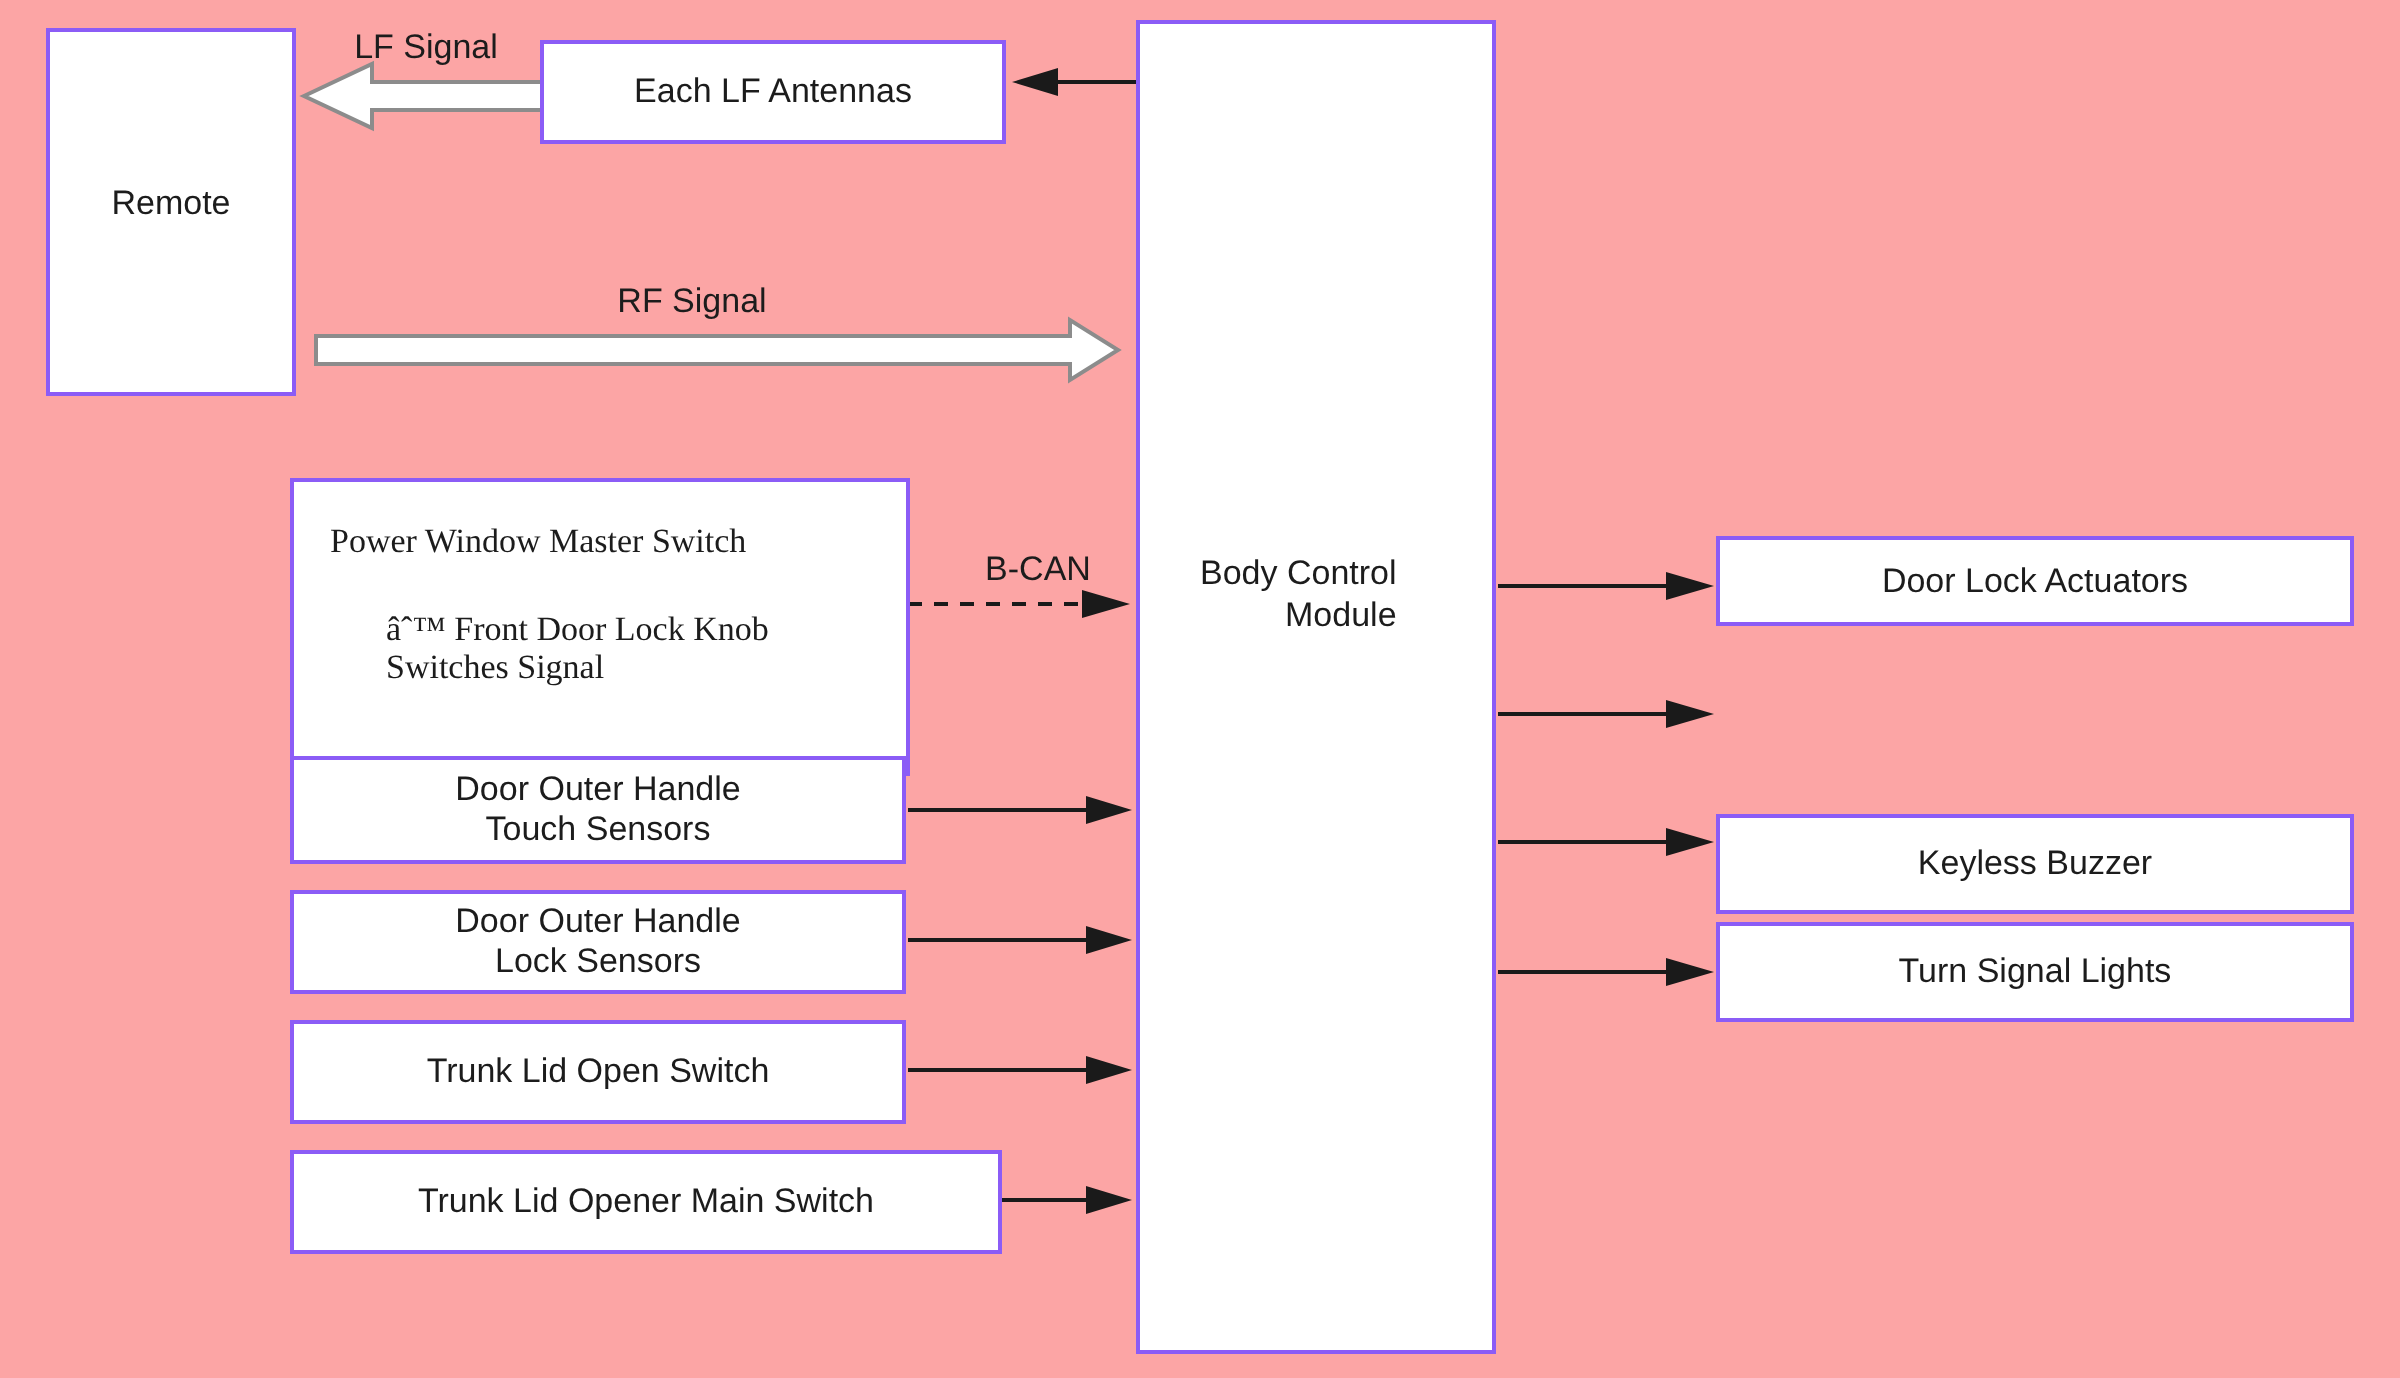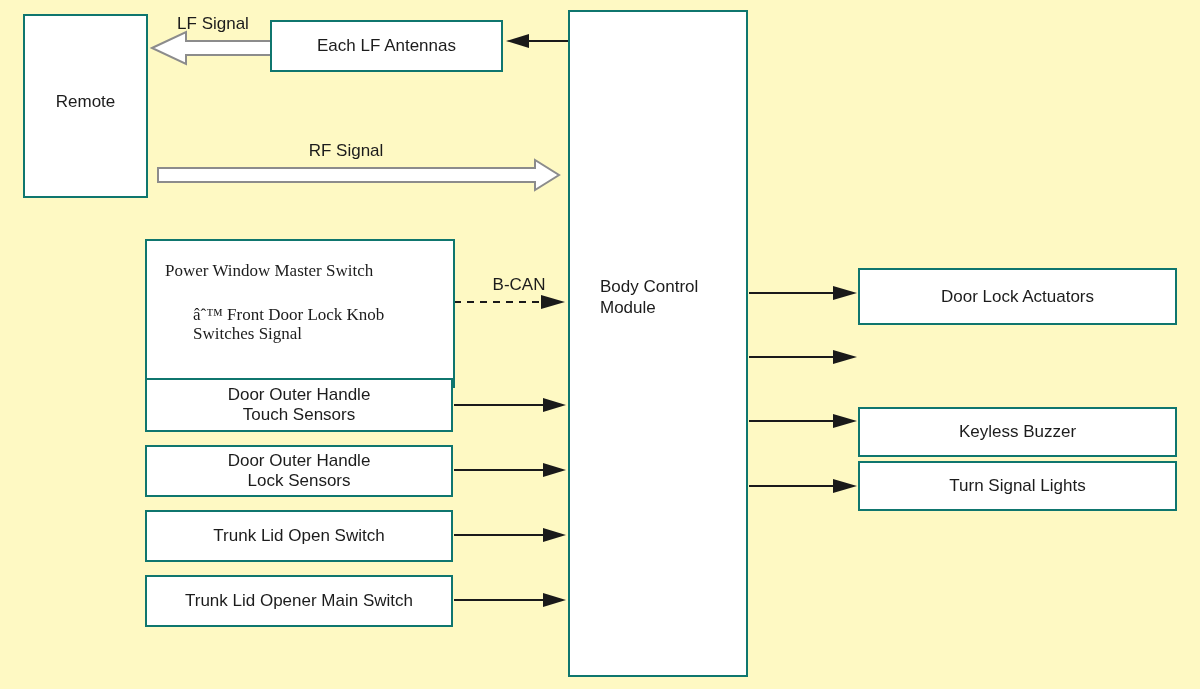--- a/index.html
+++ b/index.html
@@ -5,54 +5,54 @@
   * { margin: 0; padding: 0; box-sizing: border-box; }
   html, body { background: #ffffff; }
   body {
     width: 1200px; height: 689px;
     font-family: "Liberation Sans", sans-serif;
     color: #1c1c1c;
   }
   .canvas {
     position: relative;
     width: 1200px; height: 689px;
-    background: #fef9c3;
+    background: #fca5a5;
     overflow: hidden;
   }
   .arrow-layer {
     position: absolute; left: 0; top: 0;
     width: 1200px; height: 689px;
   }
   .box {
     position: absolute;
     background: #ffffff;
-    border: 2px solid #0f766e;
+    border: 2px solid #8b5cf6;
     display: flex;
     flex-direction: column;
     align-items: center;
     justify-content: center;
     font-size: 17px;
     line-height: 20px;
     text-align: center;
   }
   .box-remote { left: 23px; top: 14px; width: 125px; height: 184px; padding-bottom: 8px; }
   .box-antennas { left: 270px; top: 20px; width: 233px; height: 52px; }
   .box-bcm { left: 568px; top: 10px; width: 180px; height: 667px; display: block; }
   .bcm-label {
     position: absolute; left: 30px; top: 264px;
-    font-size: 17px; line-height: 21px; text-align: left;
+    font-size: 17px; line-height: 21px; text-align: right;
   }
   .box-pwms { left: 145px; top: 239px; width: 310px; height: 149px; display: block; font-family: Liberation Serif, serif; }
   .pwms-title { position: absolute; left: 18px; top: 20px; font-size: 17px; }
   .pwms-bullet { position: absolute; left: 46px; top: 64px; font-size: 17px; line-height: 19px; text-align: left; }
   .box-touch { left: 145px; top: 378px; width: 308px; height: 54px; }
   .box-lock { left: 145px; top: 445px; width: 308px; height: 52px; }
   .box-trunk-open { left: 145px; top: 510px; width: 308px; height: 52px; }
-  .box-trunk-main { left: 145px; top: 575px; width: 308px; height: 52px; }
-  .box-dla { left: 858px; top: 268px; width: 319px; height: 57px; }
+  .box-trunk-main { left: 145px; top: 575px; width: 356px; height: 52px; }
+  .box-dla { left: 858px; top: 268px; width: 319px; height: 45px; }
   .box-tlra { left: 858px; top: 332px; width: 319px; height: 51px; }
   .box-kb { left: 858px; top: 407px; width: 319px; height: 50px; }
   .box-tsl { left: 858px; top: 461px; width: 319px; height: 50px; }
   .signal-label {
     position: absolute;
     font-size: 17px;
     text-align: center;
     white-space: nowrap;
   }
   .label-lf { left: 158px; top: 14px; width: 110px; }

